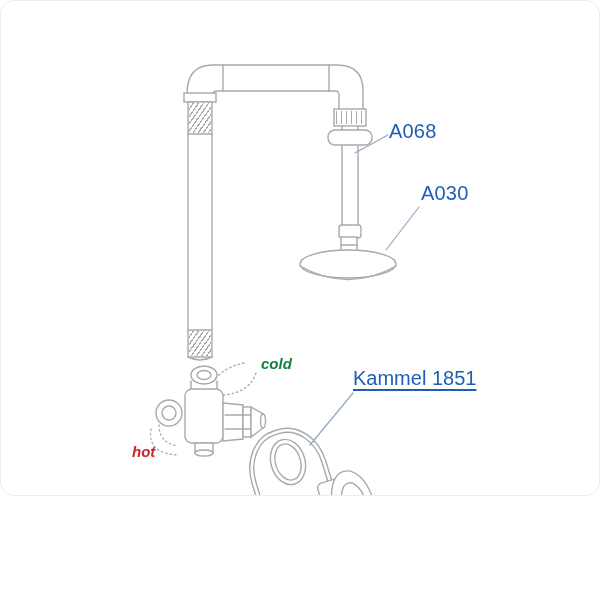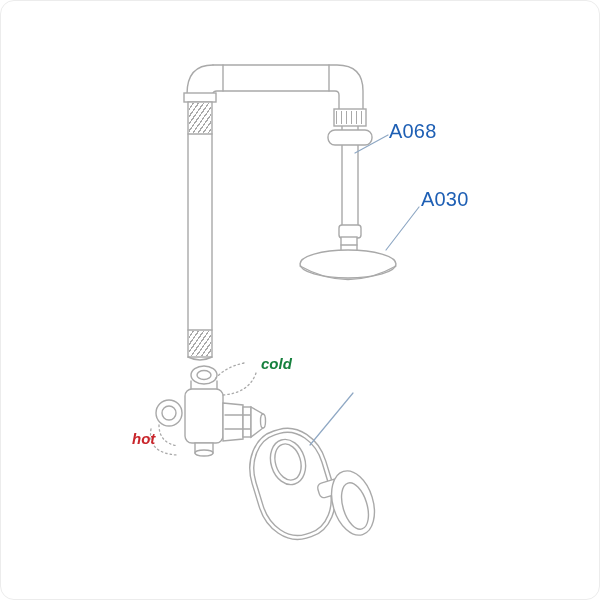--- a/index.html
+++ b/index.html
@@ -1,18 +1,18 @@
 <!DOCTYPE html>
 <html><head>
 <meta charset="utf-8">
 <style>
   html,body{margin:0;padding:0;background:#fff;}
   #canvas{
     position:relative;
-    width:600px;height:600px;
+    width:600px;height:496px;
     background:#ffffff;
     font-family:"Liberation Sans", sans-serif;
     overflow:hidden;
     box-sizing:border-box;
     border:1px solid #ececec;
     border-radius:14px;
   }
   svg{position:absolute;left:0;top:0;}
   .lbl{position:absolute;white-space:nowrap;}
   .lbl-part{
@@ -129,17 +129,18 @@
       <line x1="418" y1="206" x2="385" y2="249"></line>
       <line x1="352" y1="392" x2="309" y2="444"></line>
     </g>
   </svg>
 
   <div class="hatch-diag" style="left:188px;top:102px;width:22px;height:30px;"></div>
   <div class="hatch-diag" style="left:188px;top:330px;width:22px;height:25px;"></div>
   <div class="hatch-vert" style="left:335px;top:110px;width:28px;height:13px;"></div>
 
   <div class="lbl lbl-part" style="left:388px;top:119px;">A068</div>
-  <div class="lbl lbl-part" style="left:420px;top:187px;">A030</div>
+  <div class="lbl lbl-part" style="left:420px;top:181px;">A030</div>
+  <div class="lbl lbl-model" style="left:352px;top:366px;">Kammel 1851</div>
   <div class="lbl lbl-cold" style="left:260px;top:354px;">cold</div>
-  <div class="lbl lbl-hot" style="left:131px;top:429px;">hot</div>
+  <div class="lbl lbl-hot" style="left:131px;top:442px;">hot</div>
 
 </div>
 
 </body></html>

